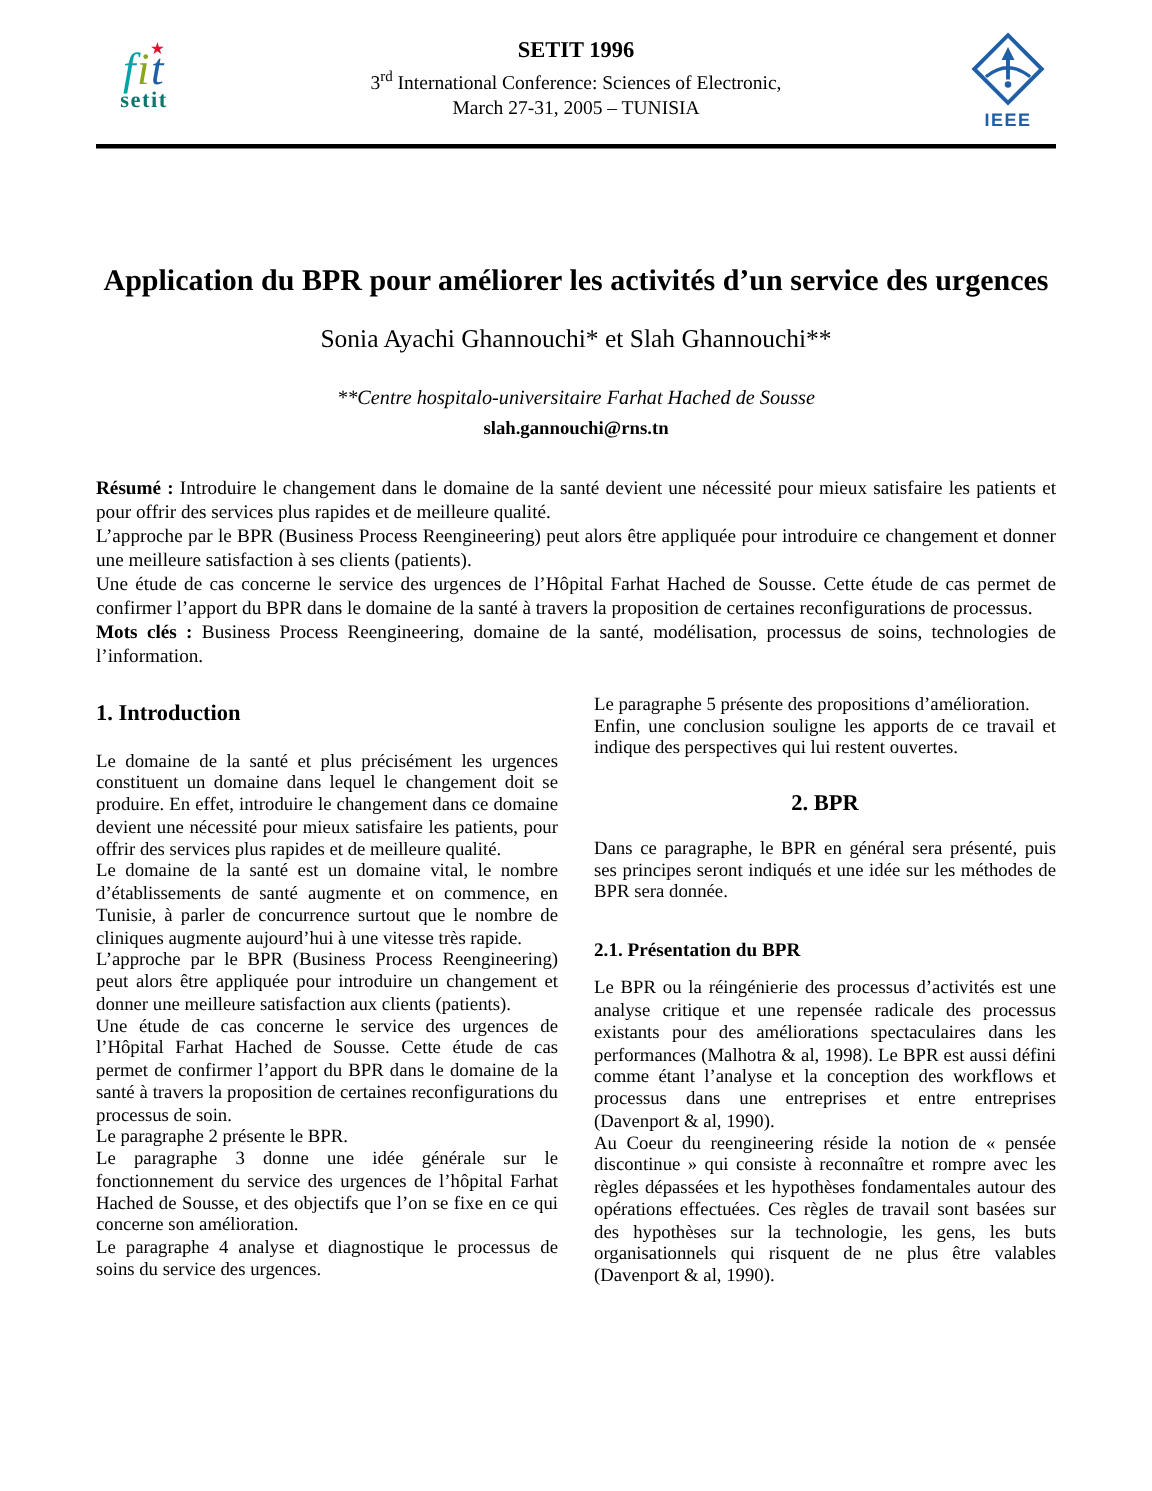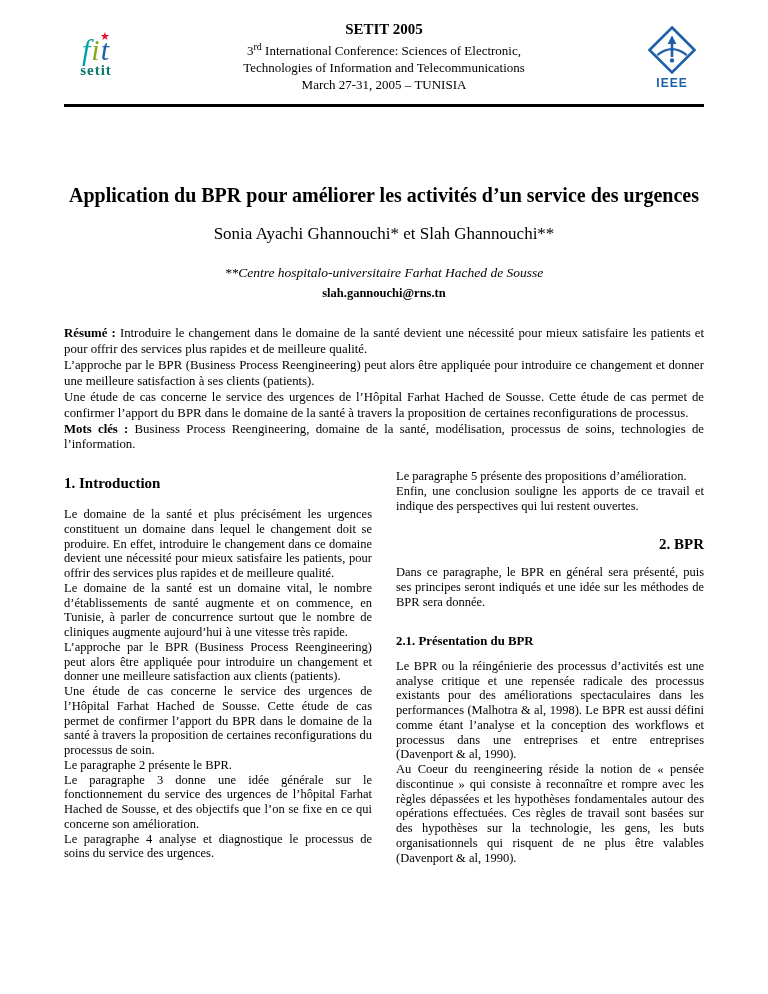--- a/index.html
+++ b/index.html
@@ -35,39 +35,38 @@
   .affil .email { display:block; font-style:normal; font-weight:bold; font-size:12.5px; margin-top:3px; }
   .affil2 { margin-top:20px; }
   
   .abstract { margin-top:24px; font-size:12.8px; line-height:1.25; text-align:justify; }
   .abstract .lbl { font-weight:bold; }
   
   .columns { display:flex; gap:24px; margin-top:16px; }
   .col { flex:1; font-size:12.5px; line-height:1.18; text-align:justify; }
   .col p { margin:0; }
   .sec-heading { font-size:15px; font-weight:bold; text-align:left; margin:6px 0 14px 0; }
-  .sec-heading2 { font-size:15px; font-weight:bold; text-align:right; margin:22px 0 12px 0; }
+  .sec-heading2 { font-size:15px; font-weight:bold; text-align:center; margin:22px 0 12px 0; }
   .subsec-heading { font-size:12.8px; font-weight:bold; text-align:left; margin:24px 0 10px 0; }
 </style>
 </head>
 <body>
 
 <div class="page">
 
   <div class="header">
     <div class="logo-setit">
       <span class="star">★</span>
       <span class="fit"><span class="l1">f</span><span class="l2">i</span><span class="l3">t</span></span>
       <span class="caption">setit</span>
     </div>
 
     <div class="header-center">
-      <div class="conf-title">SETIT 2005</div>
+      <div class="conf-title">SETIT 1996</div>
       <div><span>3</span><sup>rd</sup><span> International Conference: Sciences of Electronic,</span></div>
-      <div>Technologies of Information and Telecommunications</div>
       <div>March 27-31, 2005 – TUNISIA</div>
     </div>
 
     <div class="logo-ieee">
       <svg width="52" height="52" viewBox="0 0 60 60">
         <polygon points="30,4 56,30 30,56 4,30" fill="#ffffff" stroke="#1f5fa8" stroke-width="3"></polygon>
         <path d="M30 13 L35 23 L31.5 23 L31.5 38 L28.5 38 L28.5 23 L25 23 Z" fill="#1f5fa8"></path>
         <path d="M13 36 Q30 22 47 36" fill="none" stroke="#1f5fa8" stroke-width="2.5"></path>
         <circle cx="30" cy="42" r="2.5" fill="#1f5fa8"></circle>
       </svg>

